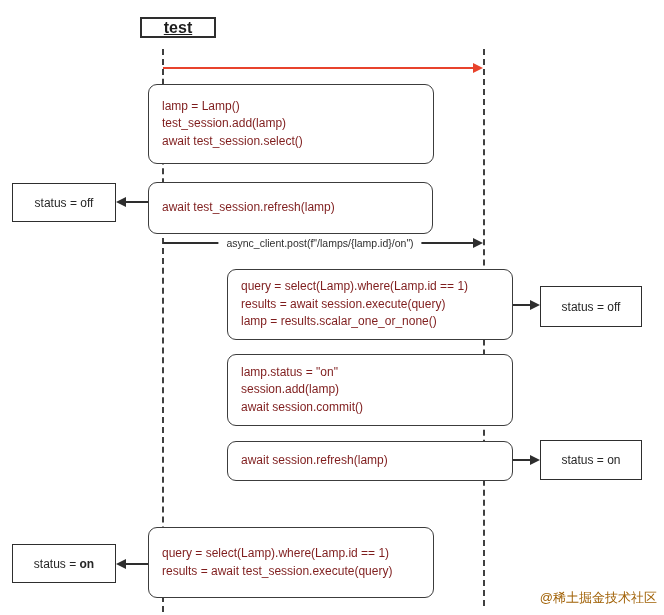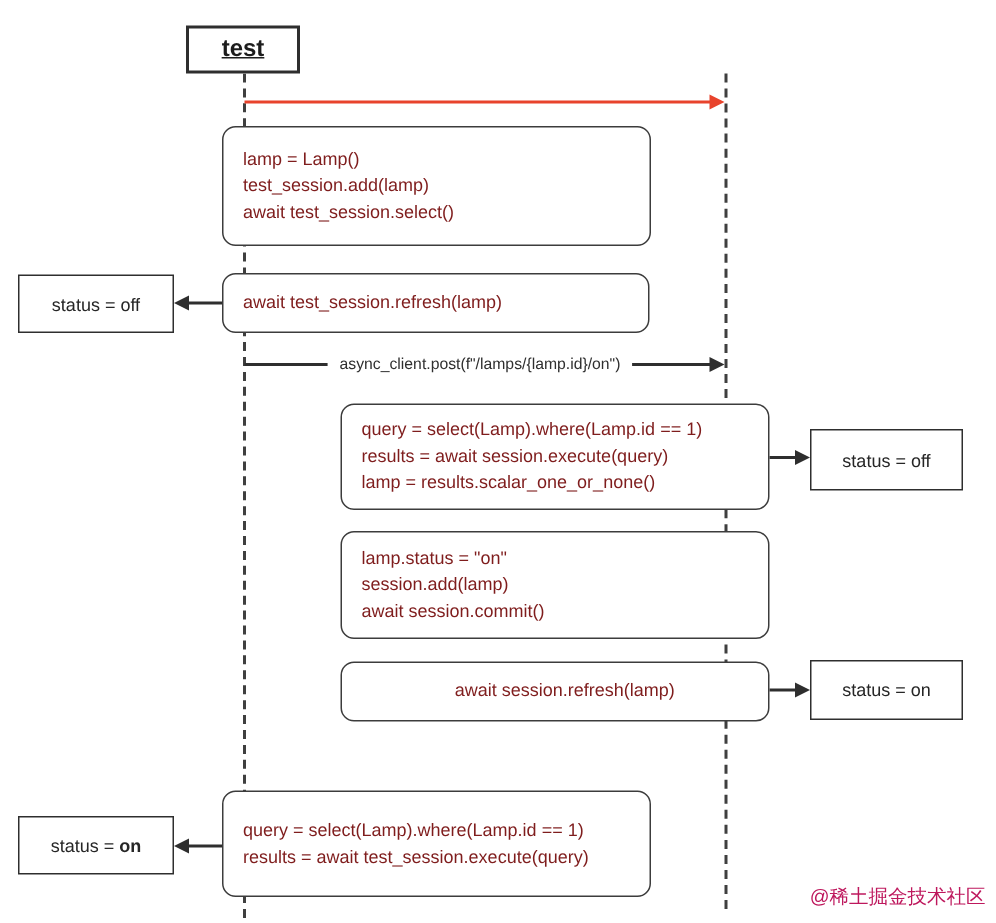--- a/index.html
+++ b/index.html
@@ -30,50 +30,50 @@
   .arrowhead { position:absolute; width:0; height:0; z-index:1; }
   .ah-right { border-top:5px solid transparent; border-bottom:5px solid transparent; border-left:10px solid #2e2e2e; }
   .ah-left  { border-top:5px solid transparent; border-bottom:5px solid transparent; border-right:10px solid #2e2e2e; }
   .ah-right.red { border-left-color:#e8432c; }
   .msg-label {
     position:absolute; transform:translate(-50%,-50%); background:#fff; padding:0 8px;
     white-space:nowrap; z-index:2;
   }
   .msg-label.red { color:#e8432c; font-weight:bold; font-size:11.5px; }
   .msg-label.black { color:#2f2f2f; font-size:10.5px; }
-  .watermark { position:absolute; right:7px; bottom:8px; color:#be185d; font-size:13px; z-index:1; }
+  .watermark { position:absolute; right:7px; bottom:8px; color:#a16207; font-size:13px; z-index:1; }
 </style>
 </head>
 <body>
 
 <div class="canvas">
 
   <div class="lifeline" style="left:162px; top:49px; height:563px;"></div>
   <div class="lifeline" style="left:483px; top:49px; height:557px;"></div>
 
-  <div class="actor" style="left:124px; top:17px; width:76px; height:32px;text-decoration:underline;">
+  <div class="actor" style="left:140px; top:17px; width:76px; height:21px;text-decoration:underline;">
     <span>test</span>
   </div>
 
   <div class="hline red" style="left:163px; top:67px; width:311px;"></div>
   <div class="arrowhead ah-right red" style="left:473px; top:63px;"></div>
 
   <div class="codebox" style="left:148px; top:84px; width:286px; height:80px;">
     <div>lamp = Lamp()</div>
     <div>test_session.add(lamp)</div>
     <div>await test_session.select()</div>
   </div>
 
   <div class="statusbox" style="left:12px; top:183px; width:104px; height:39px;">
     <span>status = </span><span>off</span>
   </div>
   <div class="arrowhead ah-left" style="left:116px; top:197px;"></div>
   <div class="hline" style="left:125px; top:201px; width:23px;"></div>
 
-  <div class="codebox" style="left:148px; top:182px; width:285px; height:40px;">
+  <div class="codebox" style="left:148px; top:182px; width:285px; height:52px;">
     <div>await test_session.refresh(lamp)</div>
   </div>
 
   <div class="hline" style="left:163px; top:242px; width:311px;"></div>
   <div class="arrowhead ah-right" style="left:473px; top:238px;"></div>
   <div class="msg-label black" style="left:320px; top:243px;">async_client.post(f"/lamps/{lamp.id}/on")</div>
 
   <div class="codebox" style="left:227px; top:269px; width:286px; height:71px;">
     <div>query = select(Lamp).where(Lamp.id == 1)</div>
     <div>results = await session.execute(query)</div>
@@ -84,21 +84,21 @@
   <div class="statusbox" style="left:540px; top:286px; width:102px; height:41px;">
     <span>status = </span><span>off</span>
   </div>
 
   <div class="codebox" style="left:227px; top:354px; width:286px; height:72px;">
     <div>lamp.status = "on"</div>
     <div>session.add(lamp)</div>
     <div>await session.commit()</div>
   </div>
 
-  <div class="codebox" style="left:227px; top:441px; width:286px; height:40px;text-align:center;">
+  <div class="codebox" style="left:227px; top:441px; width:286px; height:40px;">
     <div>await session.refresh(lamp)</div>
   </div>
   <div class="hline" style="left:513px; top:459px; width:18px;"></div>
   <div class="arrowhead ah-right" style="left:530px; top:455px;"></div>
   <div class="statusbox" style="left:540px; top:440px; width:102px; height:40px;">
     <span>status = </span><span>on</span>
   </div>
 
   <div class="codebox" style="left:148px; top:527px; width:286px; height:71px;">
     <div>query = select(Lamp).where(Lamp.id == 1)</div>

